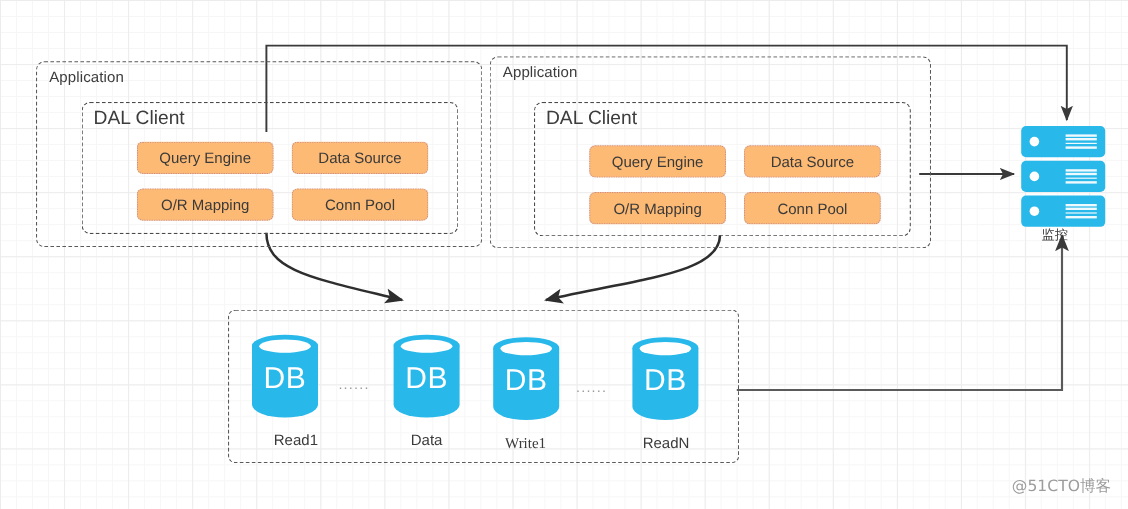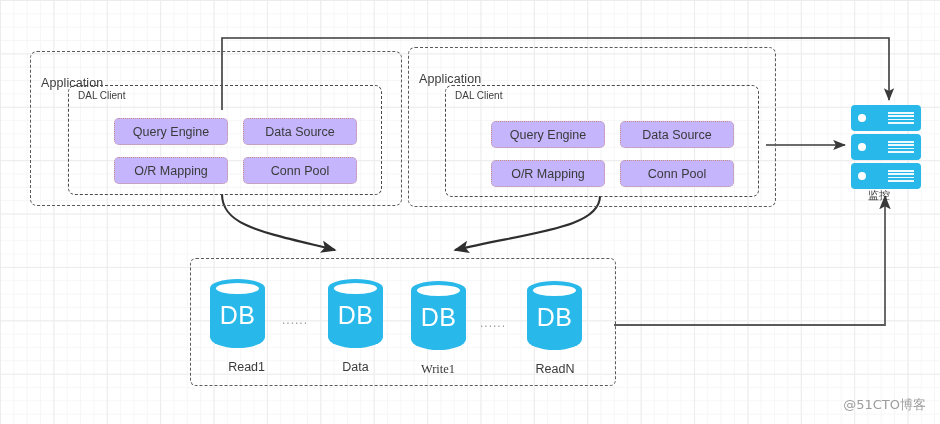--- a/index.html
+++ b/index.html
@@ -17,36 +17,36 @@
   }
   .canvas{position:absolute;inset:0;}
 
   
   .app-box{
     position:absolute;border:1.6px dashed #5a5a5a;border-radius:7px;
     background:transparent;
   }
   .app-label{
     position:absolute;left:10px;top:5px;font-size:12.5px;color:#3c3c3c;
-    letter-spacing:.1px;white-space:nowrap;margin-top:19px;
+    letter-spacing:.1px;white-space:nowrap;
   }
   .dal-box{
     position:absolute;border:1.6px dashed #4a4a4a;border-radius:7px;
   }
   .dal-label{
-    position:absolute;left:9px;top:4px;font-size:10px;color:#3c3c3c;
+    position:absolute;left:9px;top:4px;font-size:16px;color:#3c3c3c;
     white-space:nowrap;
   }
   .db-group{
     position:absolute;border:1.6px dashed #5a5a5a;border-radius:6px;
   }
 
   
   .chip{
-    position:absolute;background:#c4b5fd;border:1.3px dotted #c98e8e;
+    position:absolute;background:#fdba74;border:1.3px dotted #c98e8e;
     border-radius:5px;display:flex;align-items:center;justify-content:center;
     font-size:12.5px;color:#3a3a3a;box-sizing:border-box;white-space:nowrap;
   }
 
   
   .db{
     position:absolute;width:78px;height:78px;
   }
   .db .body{
     position:absolute;left:0;top:9px;width:55px;height:60px;

